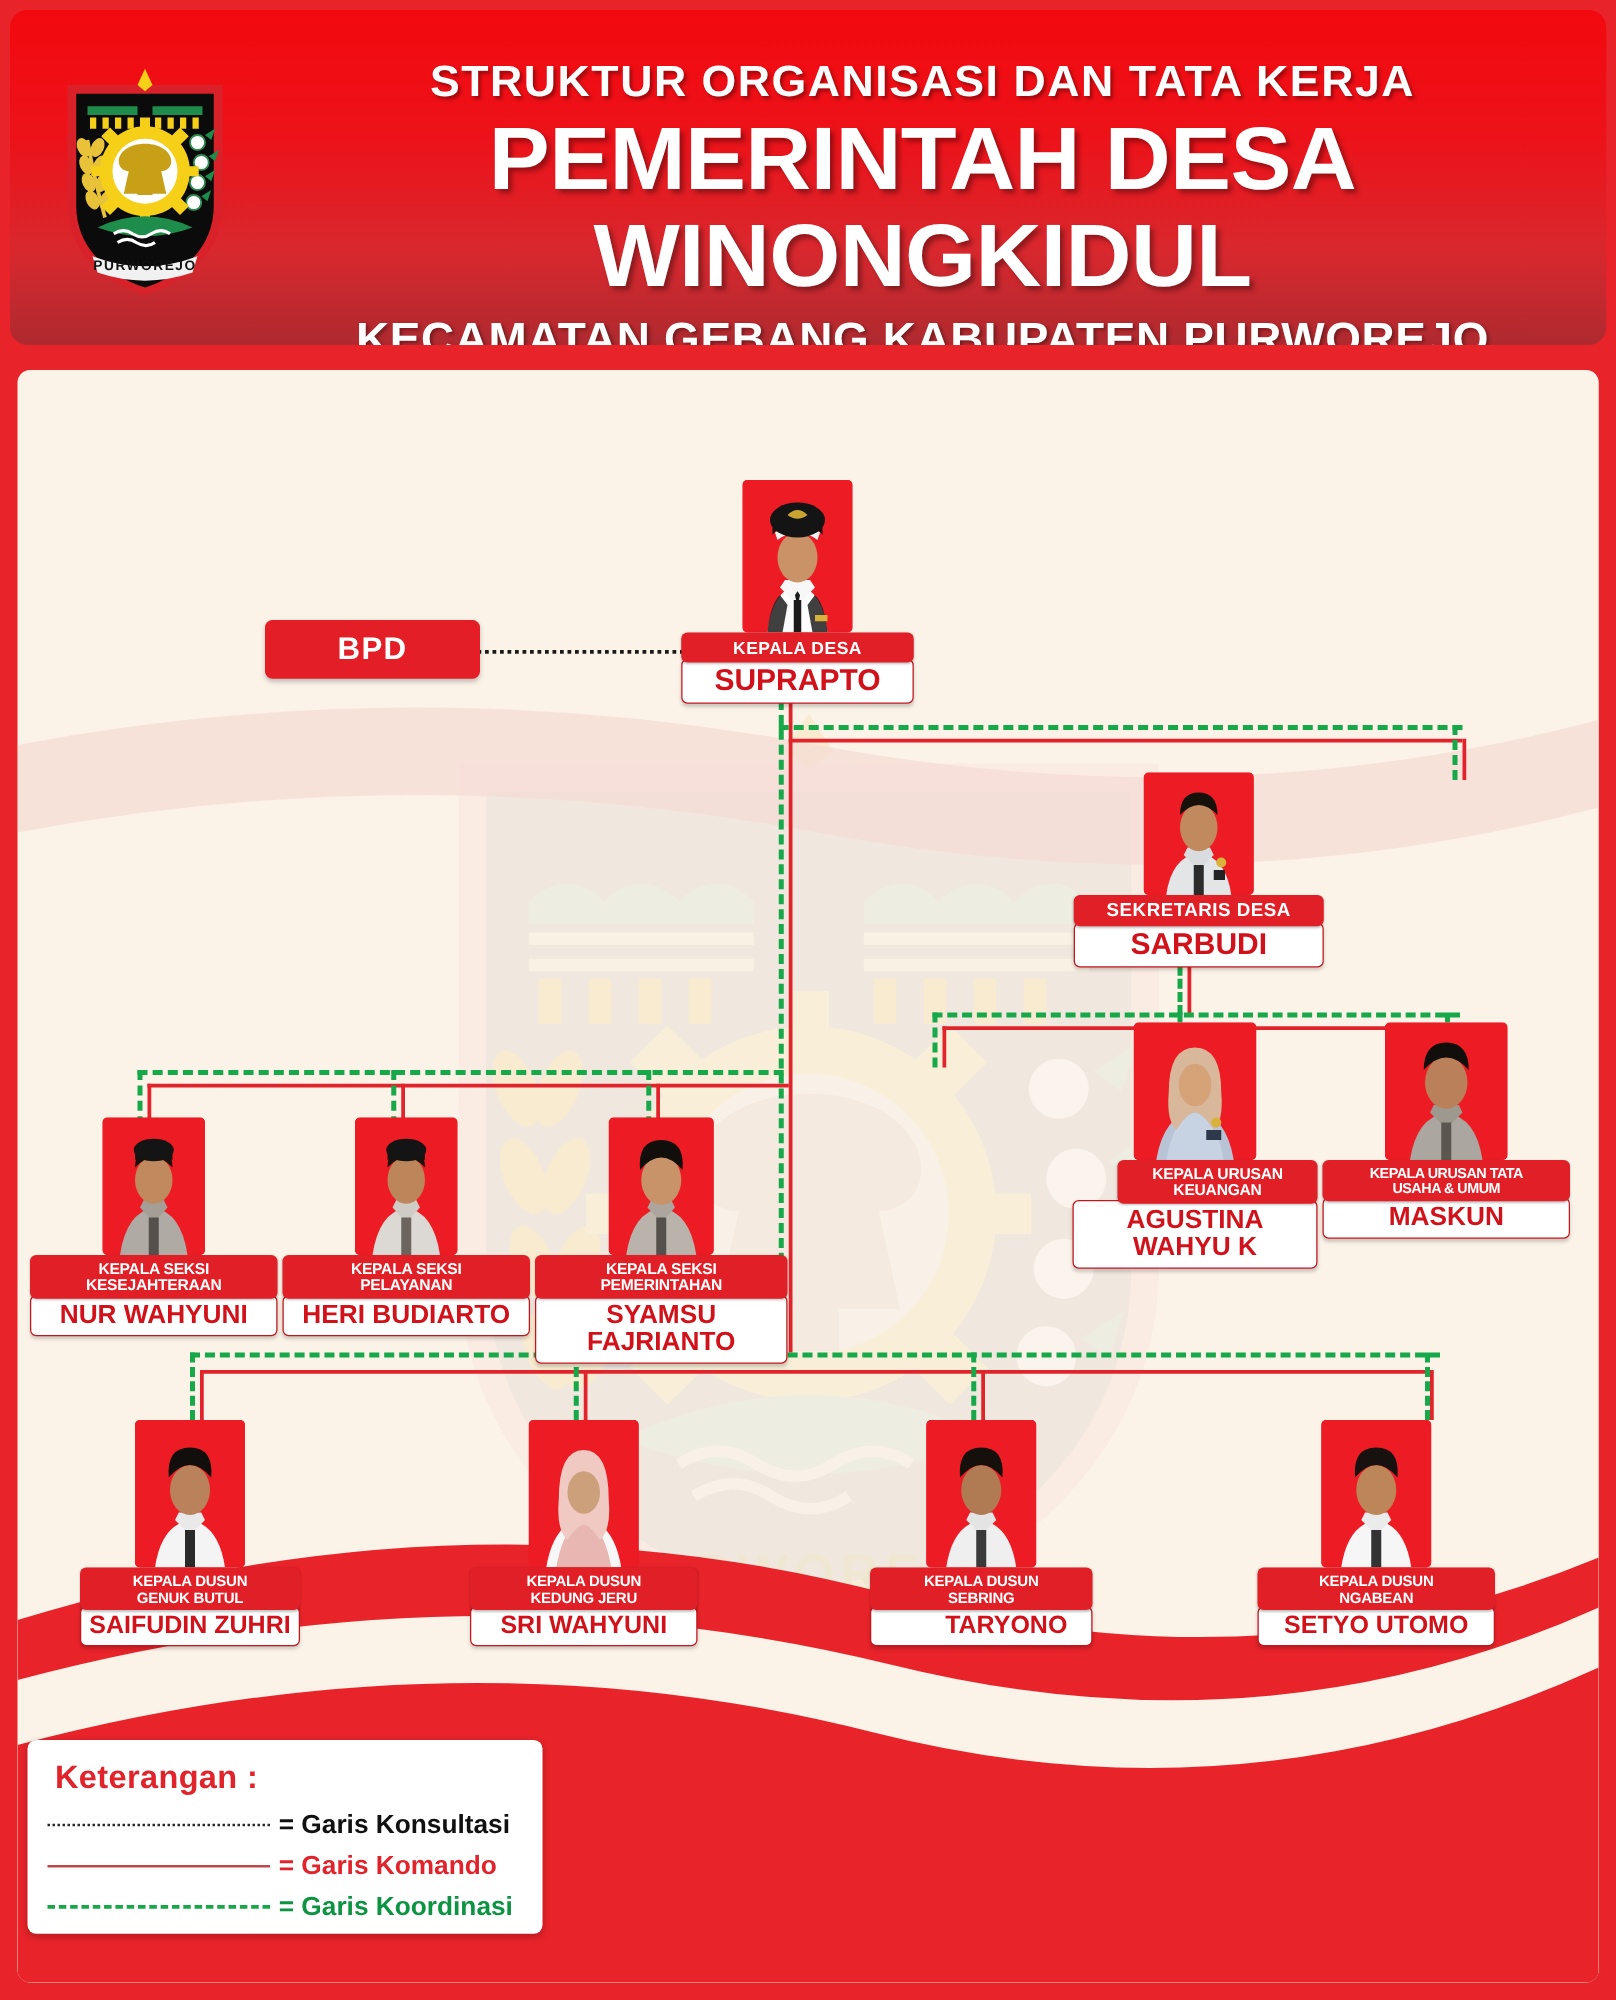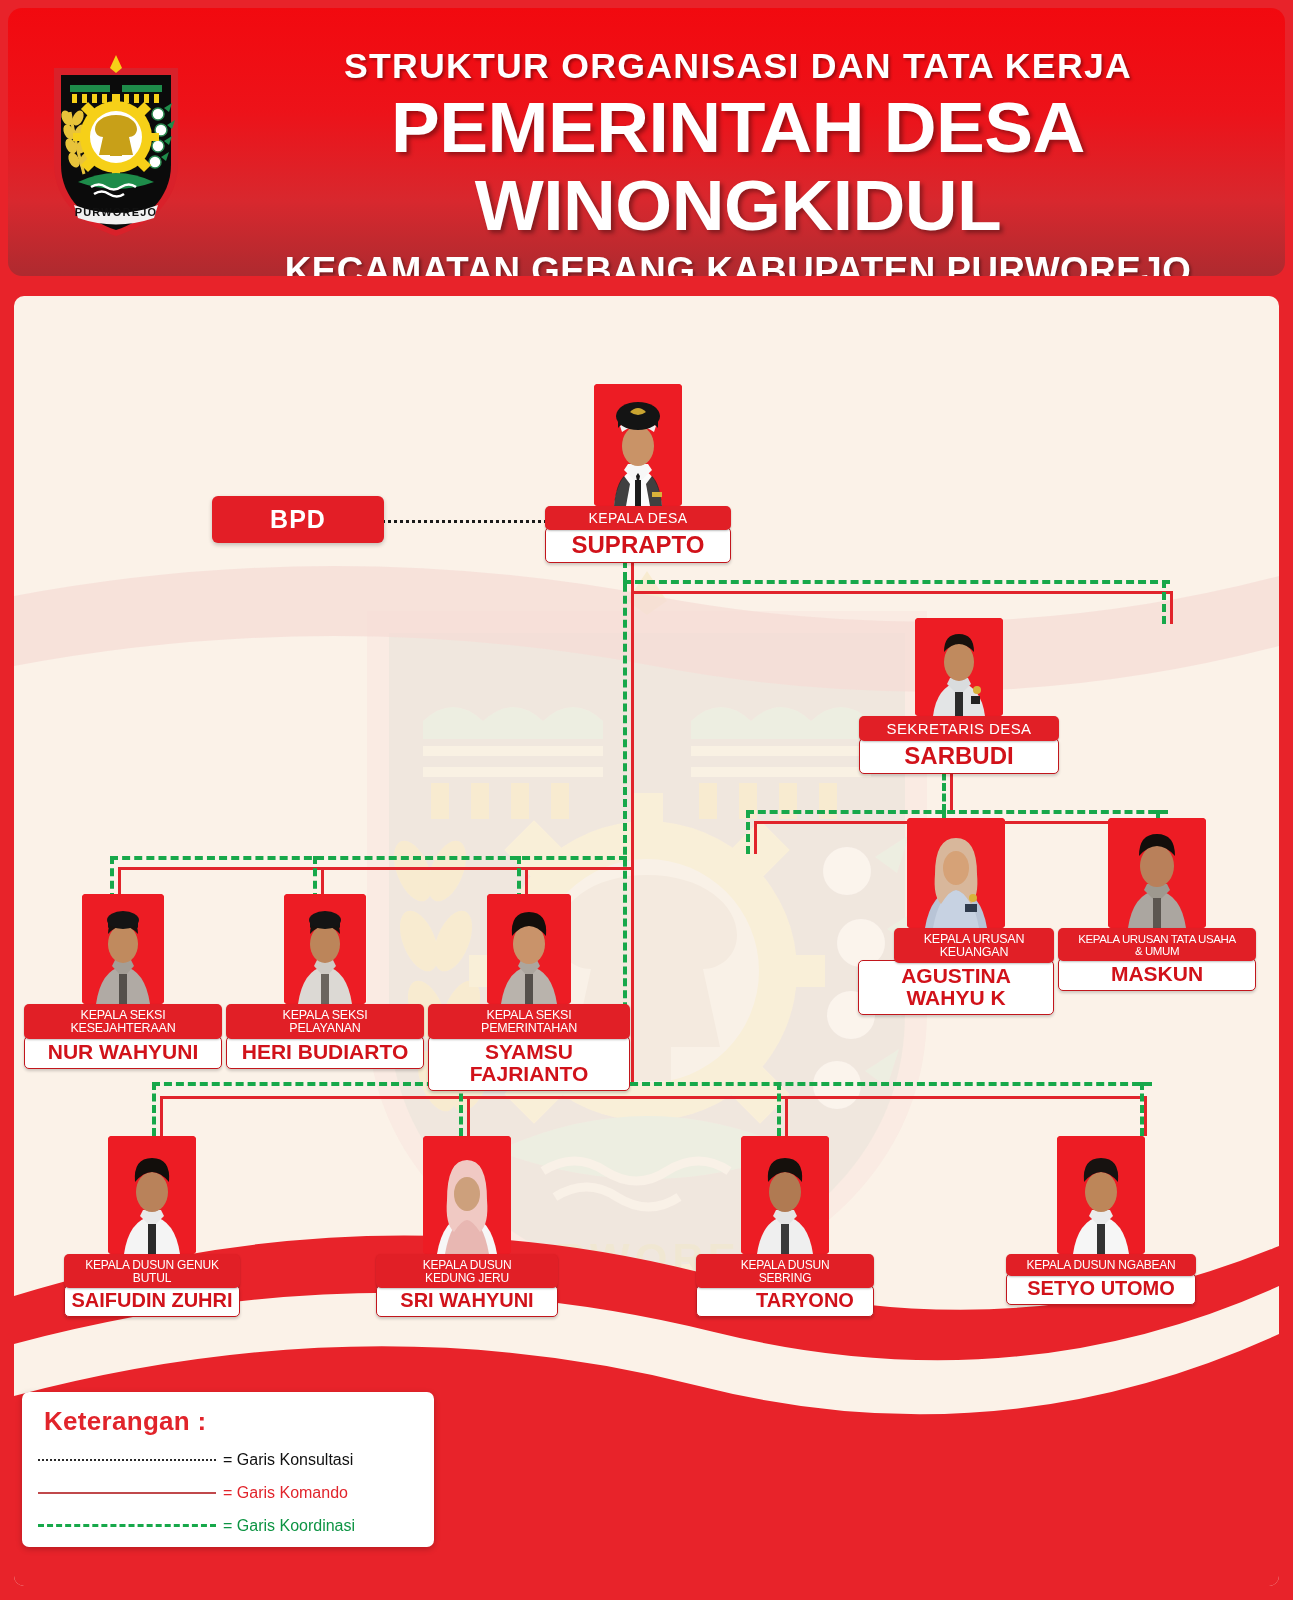--- a/index.html
+++ b/index.html
@@ -66,21 +66,21 @@
     background:#ED1C24;
     border-radius:5px 5px 0 0;
     overflow:hidden;position:relative;
     display:block;
   }
   .photo svg{display:block;width:100%;height:100%;}
 
   .title-bar{
     background:#E11F26;
     color:#fff;
-    font-weight:normal;
+    font-weight:bold;
     text-align:center;
     border-radius:5px;
     padding:5px 20px 4px;
     line-height:1.05;
     box-shadow:0 1px 2px rgba(0,0,0,.25);
     position:relative;z-index:3;
   }
   .name-bar{
     background:#FFFFFF;
     color:#D1121A;
@@ -126,21 +126,21 @@
     color:#E1242B;font-size:26px;font-weight:bold;
     margin:0 0 6px 6px;letter-spacing:.3px;
   }
   .legend-row{
     display:flex;align-items:center;height:33px;
   }
   .legend-sample{width:178px;height:0;margin-right:7px;flex:none;}
   .s-konsul{border-top:2px dotted #2A2A2A;}
   .s-komando{border-top:2px solid #C0484B;}
   .s-koord{border-top:3px dashed #17A84A;}
-  .legend-label{font-size:16px;font-weight:normal;white-space:nowrap;}
+  .legend-label{font-size:21px;font-weight:bold;white-space:nowrap;}
   .lb-konsul{color:#111;}
   .lb-komando{color:#E1242B;}
   .lb-koord{color:#0D9443;}
 </style>
 </head>
 <body>
 
 <div class="poster">
 
   <div class="header">

